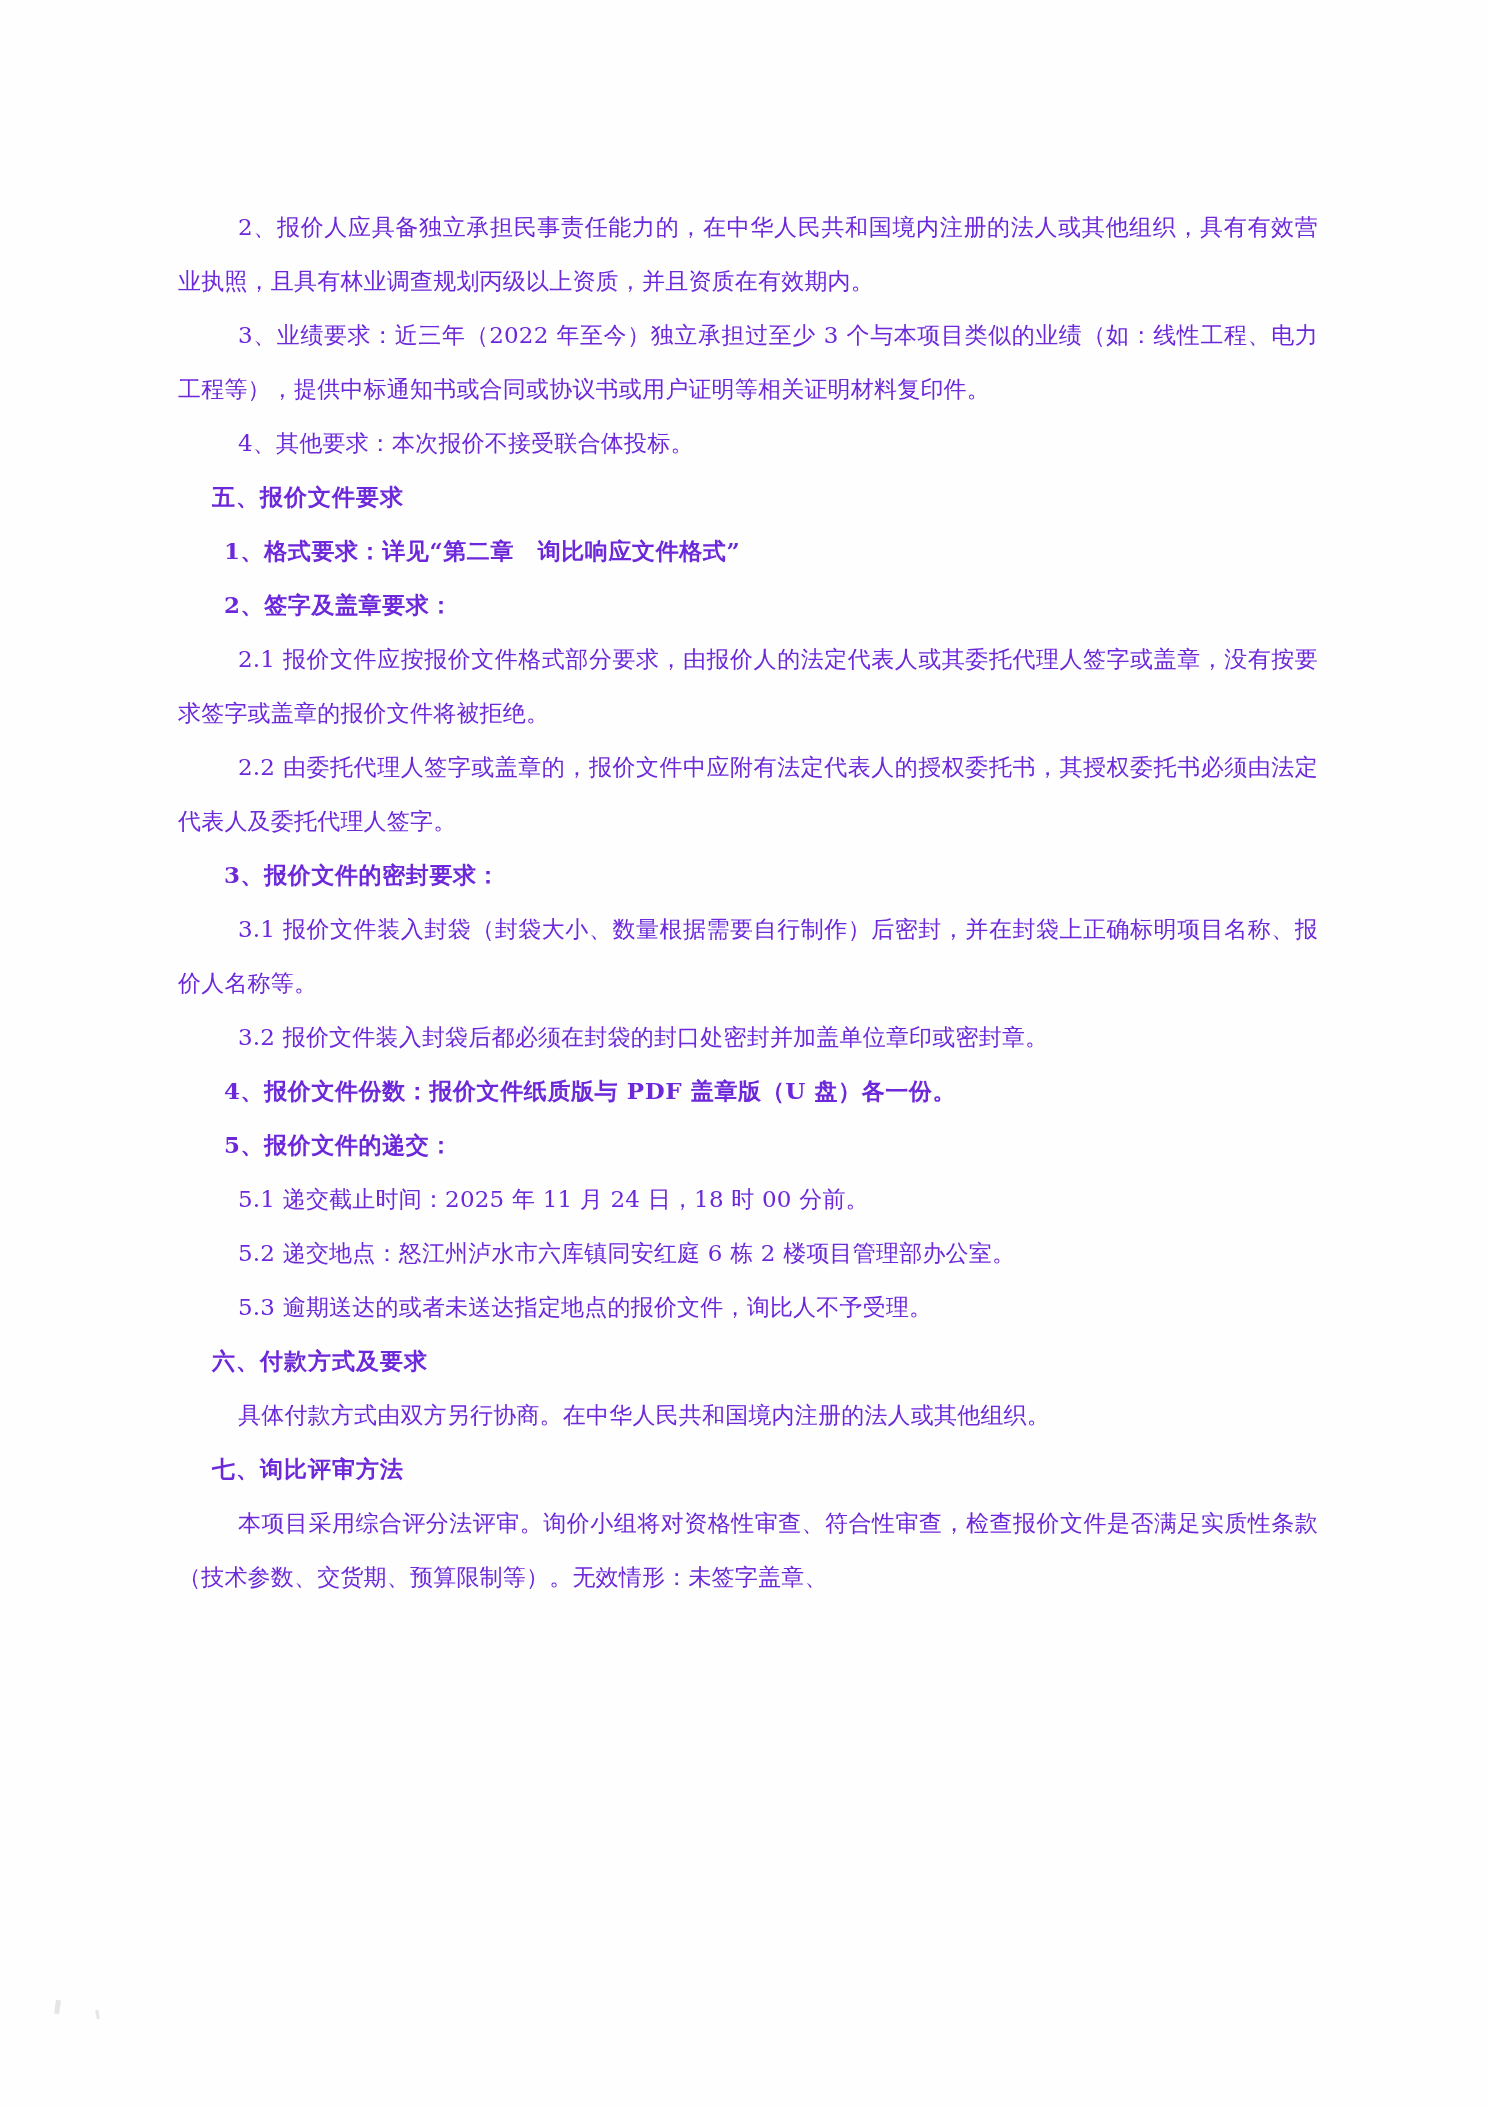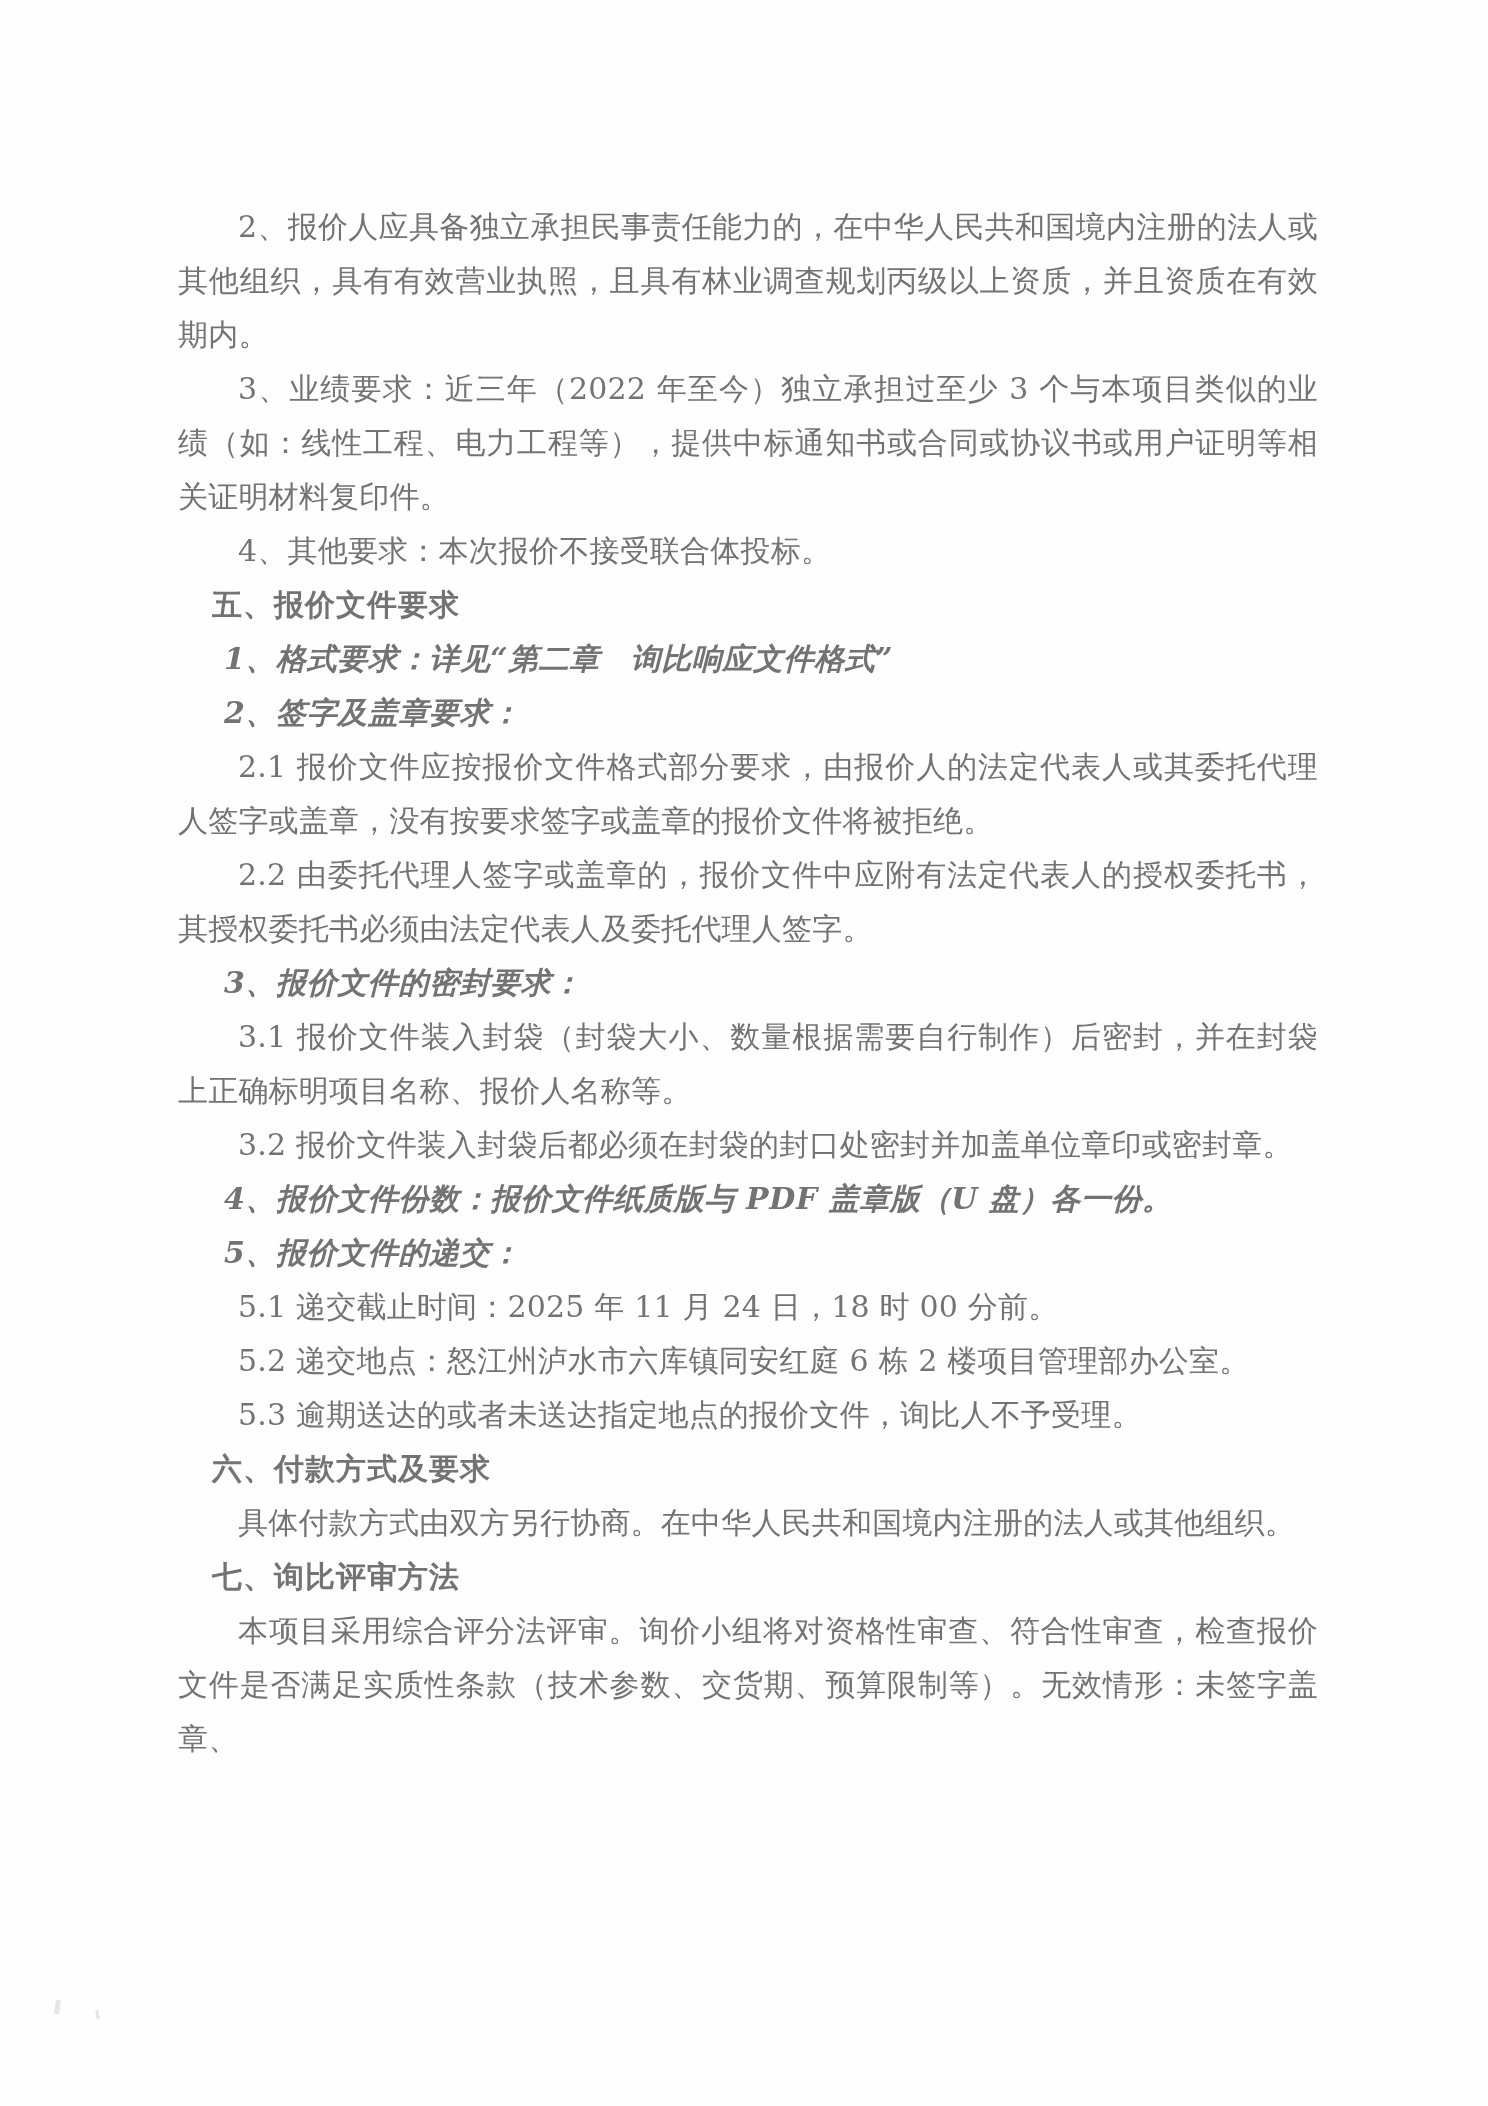--- a/index.html
+++ b/index.html
@@ -24,40 +24,39 @@
     box-sizing: border-box;
   }
   .content {
     position: absolute;
     left: 178px;
     top: 200px;
     width: 1140px;
   }
   p {
     margin: 0 0 0 0;
-    font-size: 30px;
+    font-size: 23px;
     line-height: 54px;
     text-align: justify;
     text-justify: inter-ideograph;
     letter-spacing: 0.2px;
-    color: #737373;
+    color: #6d28d9;
   }
   p.indent {
     text-indent: 60px;
   }
   p.heading {
     font-weight: bold;
     text-indent: 34px;
     letter-spacing: 1px;
   }
   p.subheading {
     font-weight: bold;
     text-indent: 46px;
     letter-spacing: 0.6px;
-    font-style: italic;
   }
   
   .speck {
     position: absolute;
     background: #cfcfcf;
     opacity: .55;
   }
   .speck.a { left: 55px; top: 2000px; width: 5px; height: 14px; transform: rotate(8deg); }
   .speck.b { left: 96px; top: 2010px; width: 3px; height: 9px; transform: rotate(-10deg); }
 </style>

